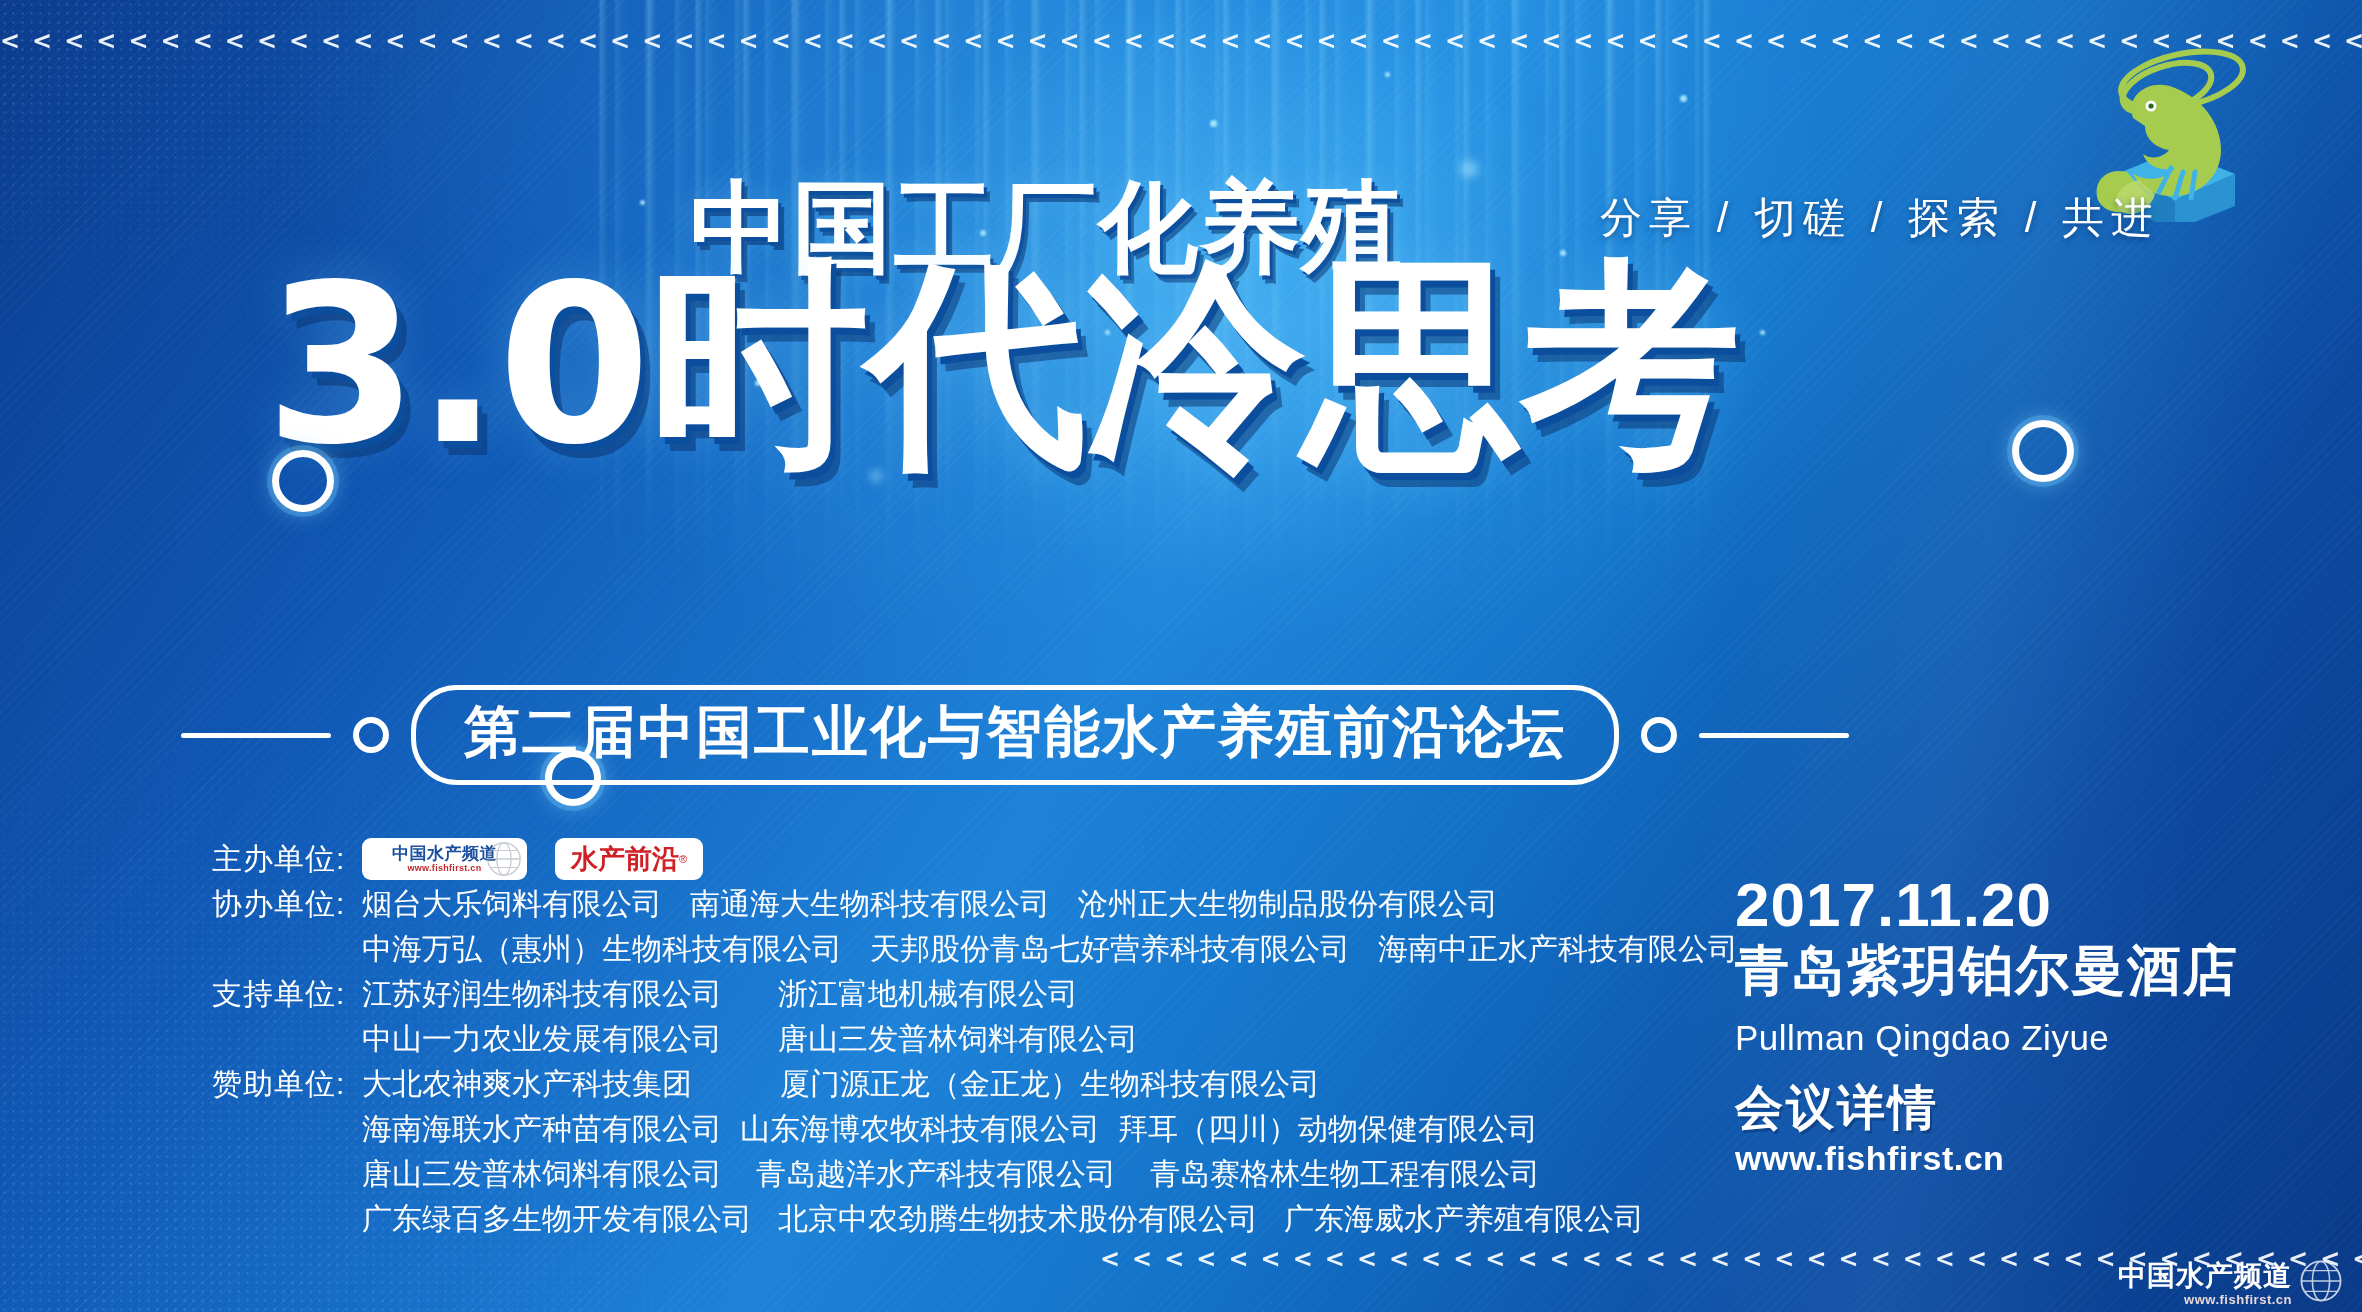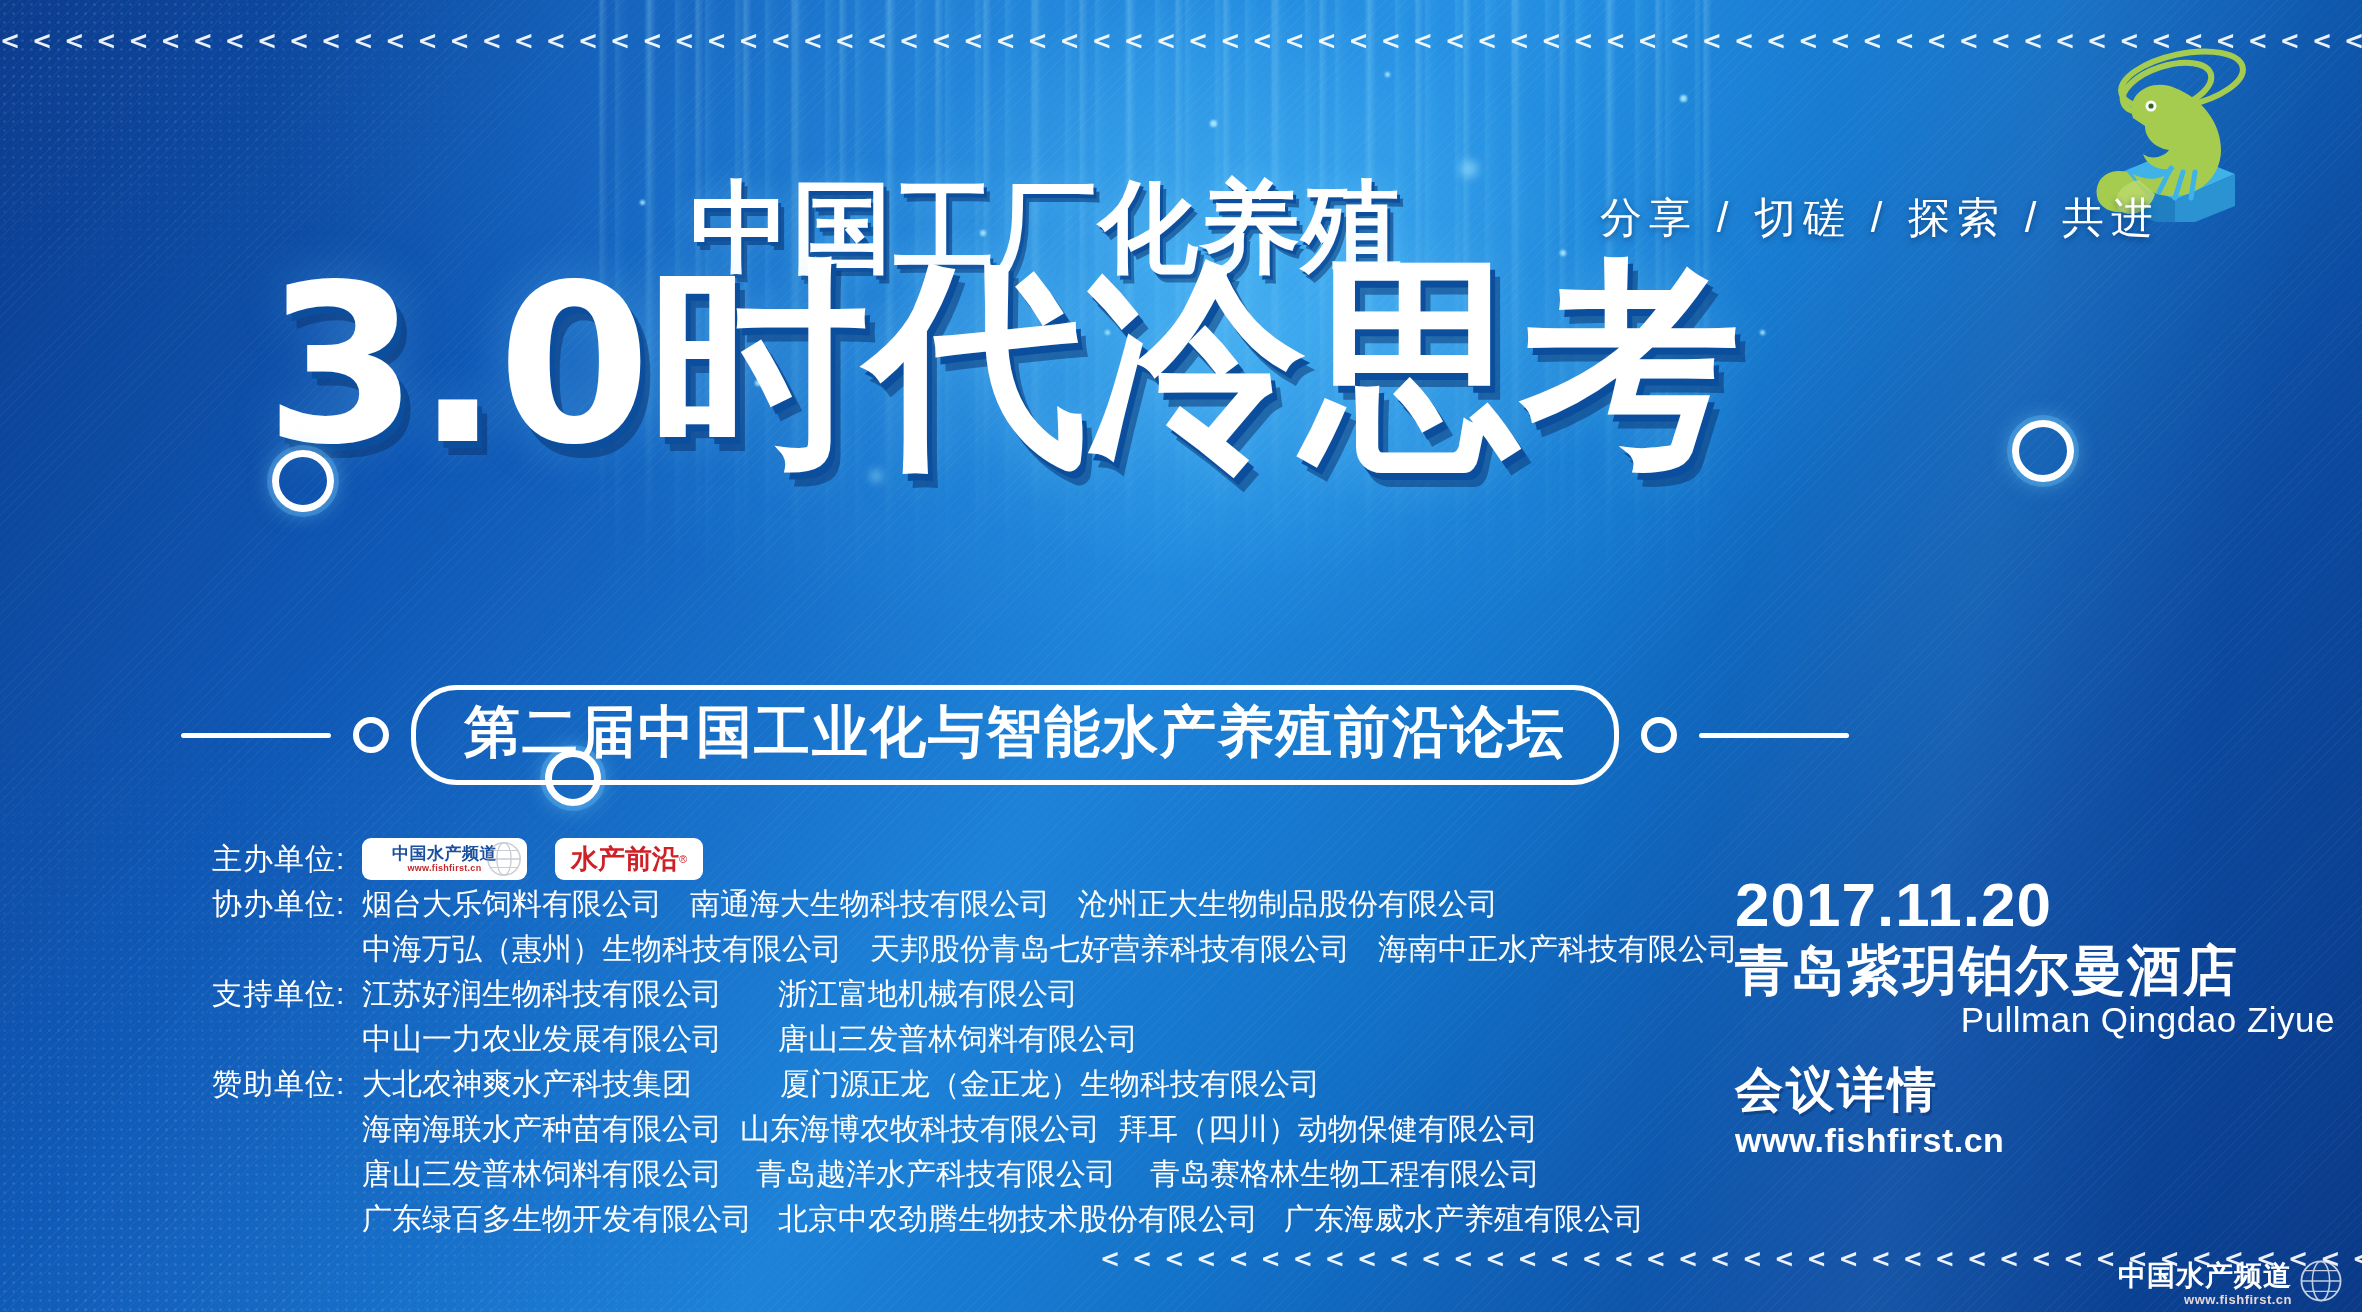--- a/index.html
+++ b/index.html
@@ -174,21 +174,21 @@
   #logo-qianyan { width:148px; }
   #logo-qianyan .qy-text {
     color:#cf2026; font-size:27px; font-weight:900; letter-spacing:0px; line-height:1;
   }
   #logo-qianyan .qy-reg { color:#cf2026; font-size:11px; vertical-align:super; }
 
   
   #info-panel { position:absolute; left:1735px; top:872px; width:600px; color:#ffffff; }
   #event-date { font-size:62px; font-weight:700; letter-spacing:1px; line-height:1.05; }
   #venue-cn  { font-size:54px; font-weight:700; letter-spacing:2px; margin-top:4px; line-height:1.1; }
-  #venue-en  { font-size:35px; font-weight:400; letter-spacing:.5px; margin-top:0;text-align:right; }
+  #venue-en  { font-size:35px; font-weight:400; letter-spacing:.5px; margin-top:18px; }
   #details-cn{ font-size:48px; font-weight:900; letter-spacing:3px; margin-top:24px; line-height:1.1;
                text-shadow:2px 3px 0 rgba(8,45,100,.45); }
   #details-url{ font-size:34px; font-weight:700; letter-spacing:.5px; margin-top:4px; }
 
   
   #watermark {
     position:absolute; right:18px; bottom:6px;
     display:flex; align-items:flex-end; gap:6px; color:#ffffff;
   }
   #wm-texts { text-align:right; line-height:1; }

